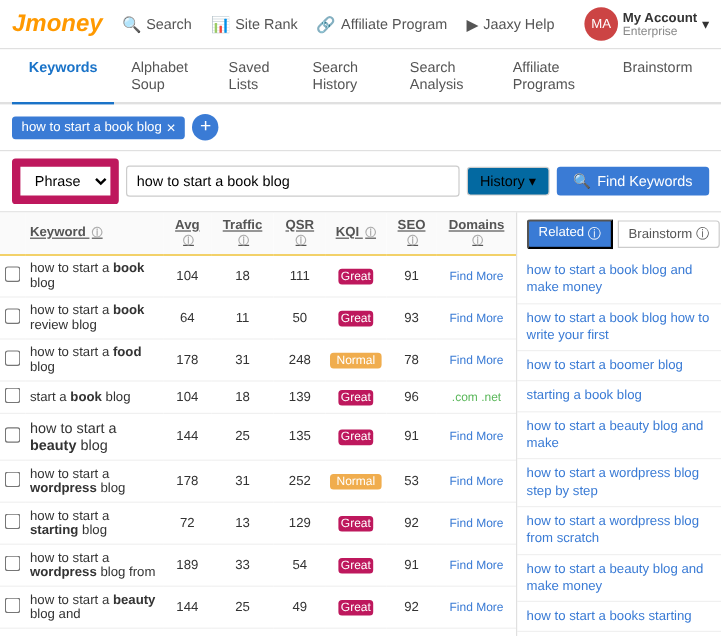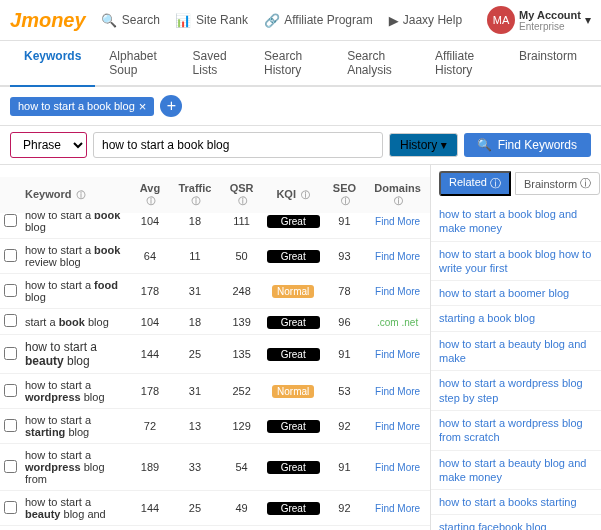--- a/index.html
+++ b/index.html
@@ -20,38 +20,38 @@
     .tab.active { color: #1a73c8; border-bottom: 2px solid #1a73c8; font-weight: bold; }
 
     
     .search-area { padding: 8px 10px; display: flex; align-items: center; gap: 6px; border-bottom: 1px solid #e0e0e0; }
     .tag-pill { background: #3a7bd5; color: white; border-radius: 3px; padding: 3px 8px; font-size: 11px; display: flex; align-items: center; gap: 4px; }
     .tag-pill .close { cursor: pointer; font-size: 13px; line-height: 1; }
     .add-btn { width: 22px; height: 22px; border-radius: 50%; background: #3a7bd5; color: white; border: none; cursor: pointer; font-size: 16px; display: flex; align-items: center; justify-content: center; }
 
     
     .search-input-row { display: flex; align-items: center; padding: 6px 10px; gap: 6px; border-bottom: 1px solid #e0e0e0; }
-    .phrase-select { padding: 4px 8px; border: 1px solid #be185d; border-radius: 3px; font-size: 12px; background: white; cursor: pointer; }
+    .phrase-select { padding: 4px 8px; border: 7px solid #be185d; border-radius: 3px; font-size: 12px; background: white; cursor: pointer; }
     .main-input { flex: 1; padding: 5px 8px; border: 1px solid #ccc; border-radius: 3px; font-size: 12px; }
     .history-btn { padding: 4px 10px; border: 1px solid #ccc; border-radius: 3px; font-size: 12px; background: #0369a1; cursor: pointer; }
     .find-btn { padding: 5px 14px; background: #3a7bd5; color: white; border: none; border-radius: 3px; font-size: 12px; cursor: pointer; display: flex; align-items: center; gap: 5px; }
 
     
     .main-content { display: flex; height: 380px; }
 
     
     .table-area { flex: 1; overflow-y: auto; border-right: 1px solid #e0e0e0; }
     table { width: 100%; border-collapse: collapse; }
-    thead th { padding: 5px 4px; border-bottom: 3px solid #eab308; font-size: 11px; font-weight: bold; color: #555; text-align: left; background: #fafafa; position: sticky; top: 12px; }
+    thead th { padding: 5px 4px; border-bottom: 1px solid #eab308; font-size: 11px; font-weight: bold; color: #555; text-align: left; background: #fafafa; position: sticky; top: 0; text-decoration: underline; }
     thead th .info { font-size: 9px; color: #aaa; margin-left: 2px; }
     tbody tr { border-bottom: 1px solid #f0f0f0; }
     tbody td { padding: 5px 4px; font-size: 11px; vertical-align: middle; }
     .checkbox-col { width: 20px; }
     .num-col { text-align: center; }
-    .badge-great { background: #000000; color: white; padding: 1px 14px; border-radius: 3px; font-size: 10px; }
+    .badge-great { background: #be185d; color: white; padding: 1px 2px; border-radius: 3px; font-size: 10px; }
     .badge-normal { background: #f0ad4e; color: white; padding: 1px 5px; border-radius: 3px; font-size: 10px; }
     .find-more { color: #3a7bd5; font-size: 10px; cursor: pointer; white-space: nowrap; }
     .find-more-special { color: #5cb85c; font-size: 10px; }
 
     
     .sidebar { width: 170px; overflow-y: auto; padding: 6px 0; }
     .sidebar-header { display: flex; align-items: center; padding: 0 8px 6px; gap: 4px; }
     .related-btn { padding: 3px 8px; background: #3a7bd5; color: white; border-radius: 3px 0 0 3px; font-size: 11px; cursor: pointer; display: flex; gap: 3px; }
     .brainstorm-btn { padding: 3px 8px; background: white; border: 1px solid #ccc; border-radius: 0 3px 3px 0; font-size: 11px; cursor: pointer; display: flex; align-items: center; gap: 3px; color: #555; }
     .sidebar-item { padding: 5px 8px; font-size: 11px; color: #3a7bd5; cursor: pointer; border-bottom: 1px solid #f0f0f0; line-height: 1.3; }
@@ -88,21 +88,21 @@
     <span>▾</span>
   </div>
 </div>
 
 <div class="tab-bar">
   <div class="tab active">Keywords</div>
   <div class="tab">Alphabet Soup</div>
   <div class="tab">Saved Lists</div>
   <div class="tab">Search History</div>
   <div class="tab">Search Analysis</div>
-  <div class="tab">Affiliate History</div>
+  <div class="tab">Affiliate Programs</div>
   <div class="tab">Brainstorm</div>
 </div>
 
 <div class="search-area">
   <div class="tag-pill">
     <span>how to start a book blog</span>
     <span class="close">×</span>
   </div>
   <button class="add-btn">+</button>
 </div>

